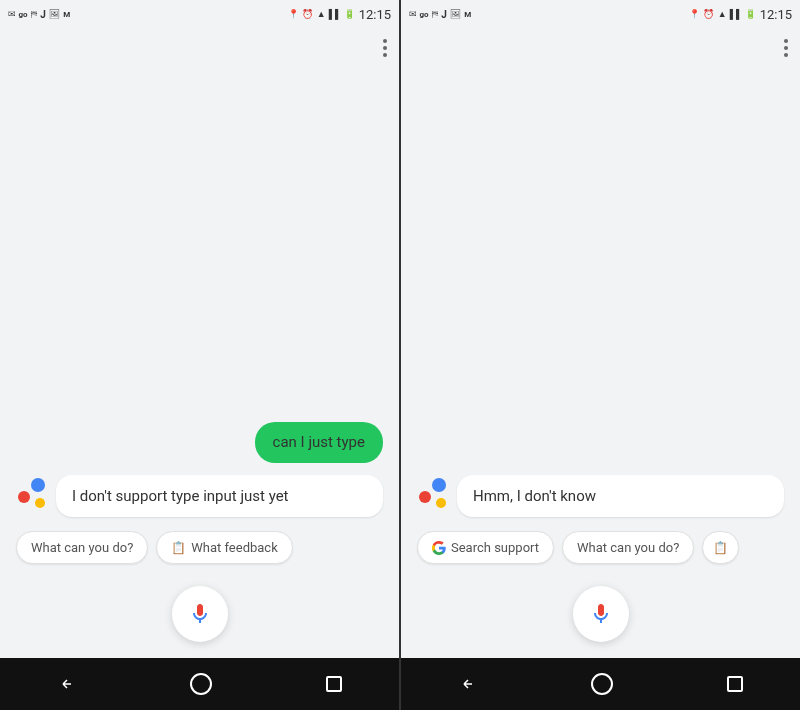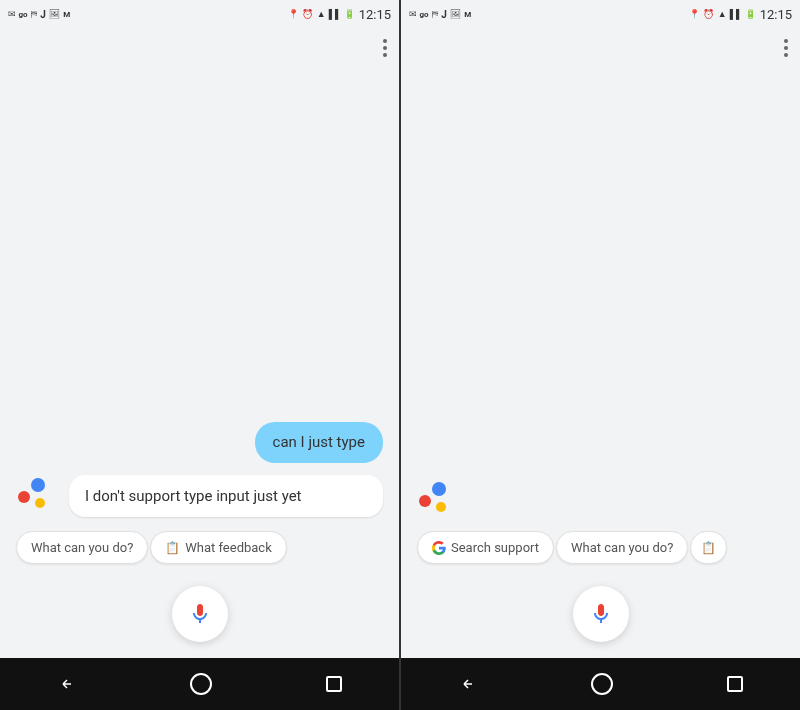--- a/index.html
+++ b/index.html
@@ -81,34 +81,34 @@
       padding: 10px 16px;
       display: flex;
       flex-direction: column;
       gap: 12px;
       overflow: hidden;
     }
 
     
     .user-bubble {
       align-self: flex-end;
-      background: #7dd3fc;
+      background: #22c55e;
       border-radius: 20px;
       padding: 10px 18px;
       max-width: 75%;
       font-size: 15px;
       color: #333;
       line-height: 1.4;
     }
 
     
     .assistant-message {
       display: flex;
       align-items: flex-start;
-      gap: 17px;
+      gap: 4px;
     }
 
     
     .assistant-icon {
       width: 36px;
       height: 36px;
       flex-shrink: 0;
       position: relative;
       margin-top: 2px;
     }
@@ -131,21 +131,21 @@
       font-size: 15px;
       color: #333;
       line-height: 1.5;
       box-shadow: 0 1px 2px rgba(0,0,0,0.1);
     }
 
     
     .chips-area {
       display: flex;
       flex-direction: row;
-      gap: 2px;
+      gap: 8px;
       padding: 4px 16px 10px 16px;
       flex-wrap: nowrap;
       overflow: hidden;
       flex-shrink: 0;
     }
     .chip {
       background: #fff;
       border: 1px solid #e0e0e0;
       border-radius: 20px;
       padding: 8px 14px;
@@ -349,20 +349,23 @@
 
 
     <div class="assistant-message">
       <div class="assistant-icon">
         <svg viewBox="0 0 36 36" xmlns="http://www.w3.org/2000/svg">
           <circle cx="22" cy="8" r="7" fill="#4285F4"></circle>
           <circle cx="8" cy="20" r="6" fill="#EA4335"></circle>
           <circle cx="24" cy="26" r="5" fill="#FBBC05"></circle>
         </svg>
       </div>
+      <div class="assistant-bubbles">
+        <div class="assistant-bubble">Hmm, I don't know</div>
+      </div>
     </div>
   </div>
 
   <div class="chips-area">
     <div class="chip">
 
       <svg class="google-g" viewBox="0 0 18 18" xmlns="http://www.w3.org/2000/svg">
         <path d="M17.64 9.2c0-.637-.057-1.251-.164-1.84H9v3.481h4.844c-.209 1.125-.843 2.078-1.796 2.717v2.258h2.908c1.702-1.567 2.684-3.874 2.684-6.615z" fill="#4285F4"></path>
         <path d="M9 18c2.43 0 4.467-.806 5.956-2.18l-2.908-2.259c-.806.54-1.837.86-3.048.86-2.344 0-4.328-1.584-5.036-3.711H.957v2.332C2.438 15.983 5.482 18 9 18z" fill="#34A853"></path>
         <path d="M3.964 10.71c-.18-.54-.282-1.117-.282-1.71s.102-1.17.282-1.71V4.958H.957C.347 6.173 0 7.548 0 9s.348 2.827.957 4.042l3.007-2.332z" fill="#FBBC05"></path>

